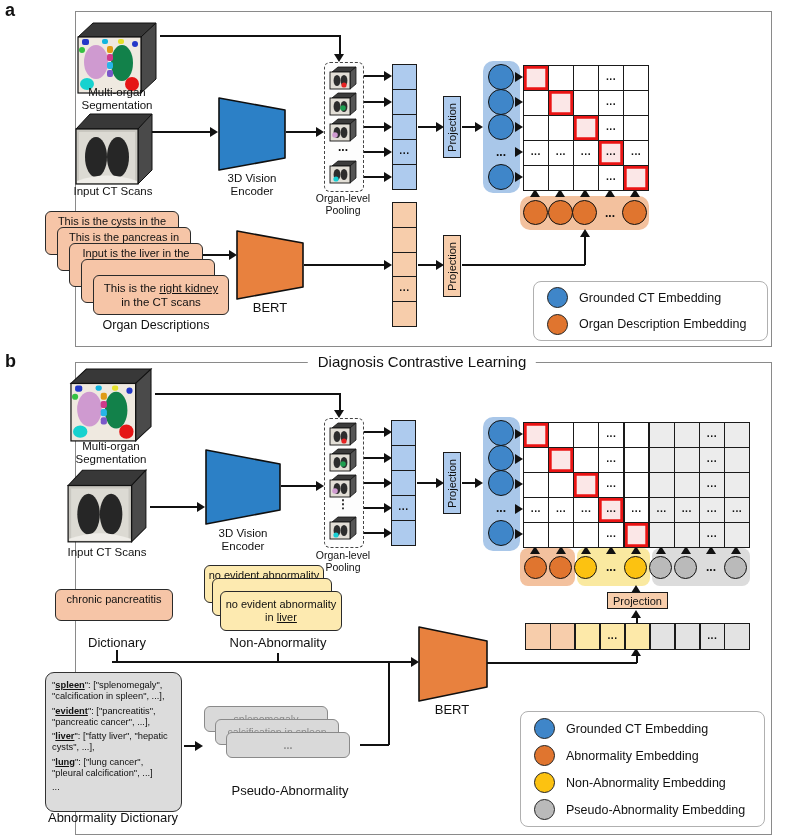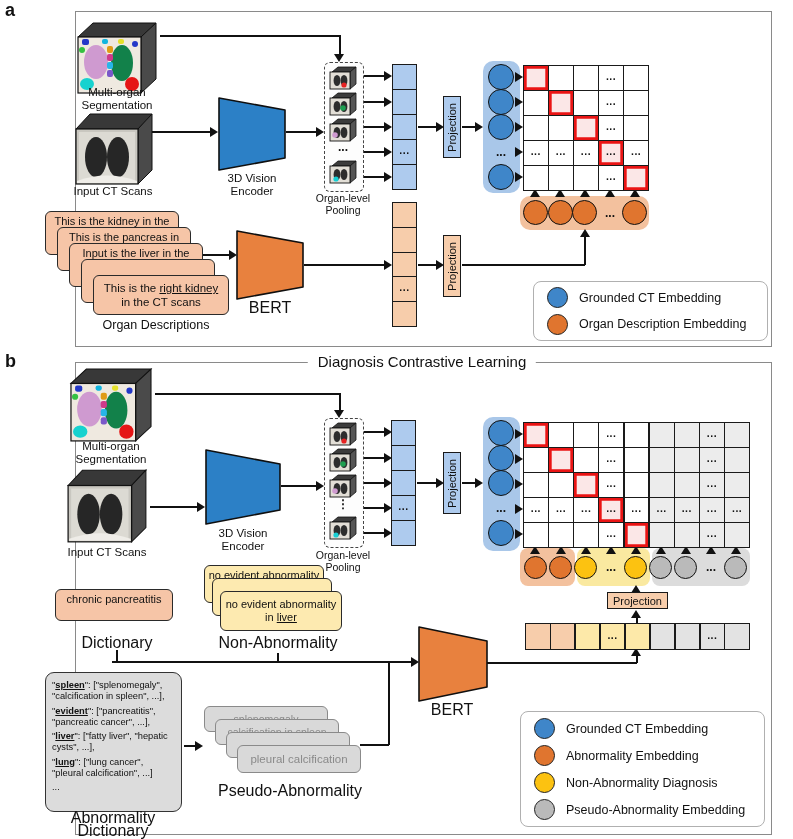--- a/index.html
+++ b/index.html
@@ -3,21 +3,21 @@
 <meta charset="utf-8">
 <style>
   body{margin:0}
   .canvas{position:relative;width:793px;height:839px;background:#fff;
     font-family:"Liberation Sans",sans-serif;color:#111;overflow:hidden}
   .panel{position:absolute;border:1.6px solid #8a8a8a;background:#fff}
   .ptitle{position:absolute;background:#fff;padding:0 10px;font-size:15px;white-space:nowrap;transform:translateX(-50%);z-index:5}
   .plabel{position:absolute;font-size:18px;font-weight:bold;z-index:6}
   .lbl{position:absolute;text-align:center;font-size:11.5px;line-height:13px;z-index:4}
   .lbl.small{font-size:10.5px;line-height:12px}
-  .lbl.big{font-size:16px}
+  .lbl.big{font-size:13px}
   .lbl.mid{font-size:12.5px}
   .hl{position:absolute;height:2.2px;background:#111;z-index:1}
   .vl{position:absolute;width:2.2px;background:#111;z-index:1}
   .ar{position:absolute;width:0;height:0;z-index:2}
   .ar.r{border-top:5.5px solid transparent;border-bottom:5.5px solid transparent;border-left:8px solid #111}
   .ar.u{border-left:5.5px solid transparent;border-right:5.5px solid transparent;border-bottom:8px solid #111}
   .ar.d{border-left:5.5px solid transparent;border-right:5.5px solid transparent;border-top:8px solid #111}
   .fig{position:absolute;z-index:3}
   .pool{position:absolute;border:1.8px dashed #444;border-radius:6px;background:#fdfdfd;z-index:2}
   .cellcol{position:absolute;border:1.4px solid #1a1a1a;display:flex;flex-direction:column;box-sizing:border-box;z-index:3}
@@ -207,21 +207,21 @@
   </div>
 
   <div class="rrect r-salmon" style="left:520px;top:196px;width:129px;height:34px"></div>
   <div class="circ k-orange" style="left:523px;top:200px;width:25px;height:25px"></div>
   <div class="circ k-orange" style="left:548px;top:200px;width:25px;height:25px"></div>
   <div class="circ k-orange" style="left:572px;top:200px;width:25px;height:25px"></div>
   <div class="cdots" style="left:610px;top:213px">...</div>
   <div class="circ k-orange" style="left:622px;top:200px;width:25px;height:25px"></div>
 
   <div class="card" style="left:45px;top:211px;width:134px;height:44px">
-    <div>This is the kidney in the</div>
+    <div>This is the cysts in the</div>
     <div>CT scans</div>
   </div>
   <div class="card" style="left:57px;top:227px;width:134px;height:44px">
     <div>This is the pancreas in</div>
     <div>the CT scans</div>
   </div>
   <div class="card" style="left:69px;top:243px;width:134px;height:44px">
     <div>Input is the liver in the</div>
     <div>CT scans</div>
   </div>
@@ -565,42 +565,39 @@
 
   <div class="card gy ctr" style="left:204px;top:706px;width:124px;height:26px">
     <div>splenomegaly</div>
   </div>
   <div class="card gy ctr" style="left:215px;top:719px;width:124px;height:26px">
     <div>calcification in spleen</div>
   </div>
   <div class="card gy ctr" style="left:226px;top:732px;width:124px;height:26px;font-weight:bold">
     <div>...</div>
   </div>
-  <div class="card gy ctr" style="left:237px;top:745px;width:124px;height:28px;font-size:11.5px">
-    <div>pleural calcification</div>
-  </div>
   <div class="lbl big" style="left:210px;top:784px;width:160px">Pseudo-Abnormality</div>
 
   <svg class="fig" style="left:418px;top:626px" width="70" height="76" viewBox="0 0 70 76">
     <polygon points="1,1 69,15 69,61 1,75" fill="#e8813e" stroke="#0f0f0f" stroke-width="1.6" stroke-linejoin="round"></polygon>
   </svg>
   <div class="lbl big" style="left:412px;top:703px;width:80px">BERT</div>
 
   <div class="legend" style="left:520px;top:711px;width:243px;height:114px">
     <div class="lrow">
       <span class="lc k-blue"></span>
       <span>Grounded CT Embedding</span>
     </div>
     <div class="lrow">
       <span class="lc k-orange"></span>
       <span>Abnormality Embedding</span>
     </div>
     <div class="lrow">
       <span class="lc k-yellow"></span>
-      <span>Non-Abnormality Diagnosis</span>
+      <span>Non-Abnormality Embedding</span>
     </div>
     <div class="lrow">
       <span class="lc k-gray"></span>
       <span>Pseudo-Abnormality Embedding</span>
     </div>
   </div>
 
   <div class="hl" style="left:155px;top:393px;width:186px"></div>
   <div class="vl" style="left:339px;top:393px;height:19px"></div>
   <div class="ar d" style="left:334px;top:410px"></div>

